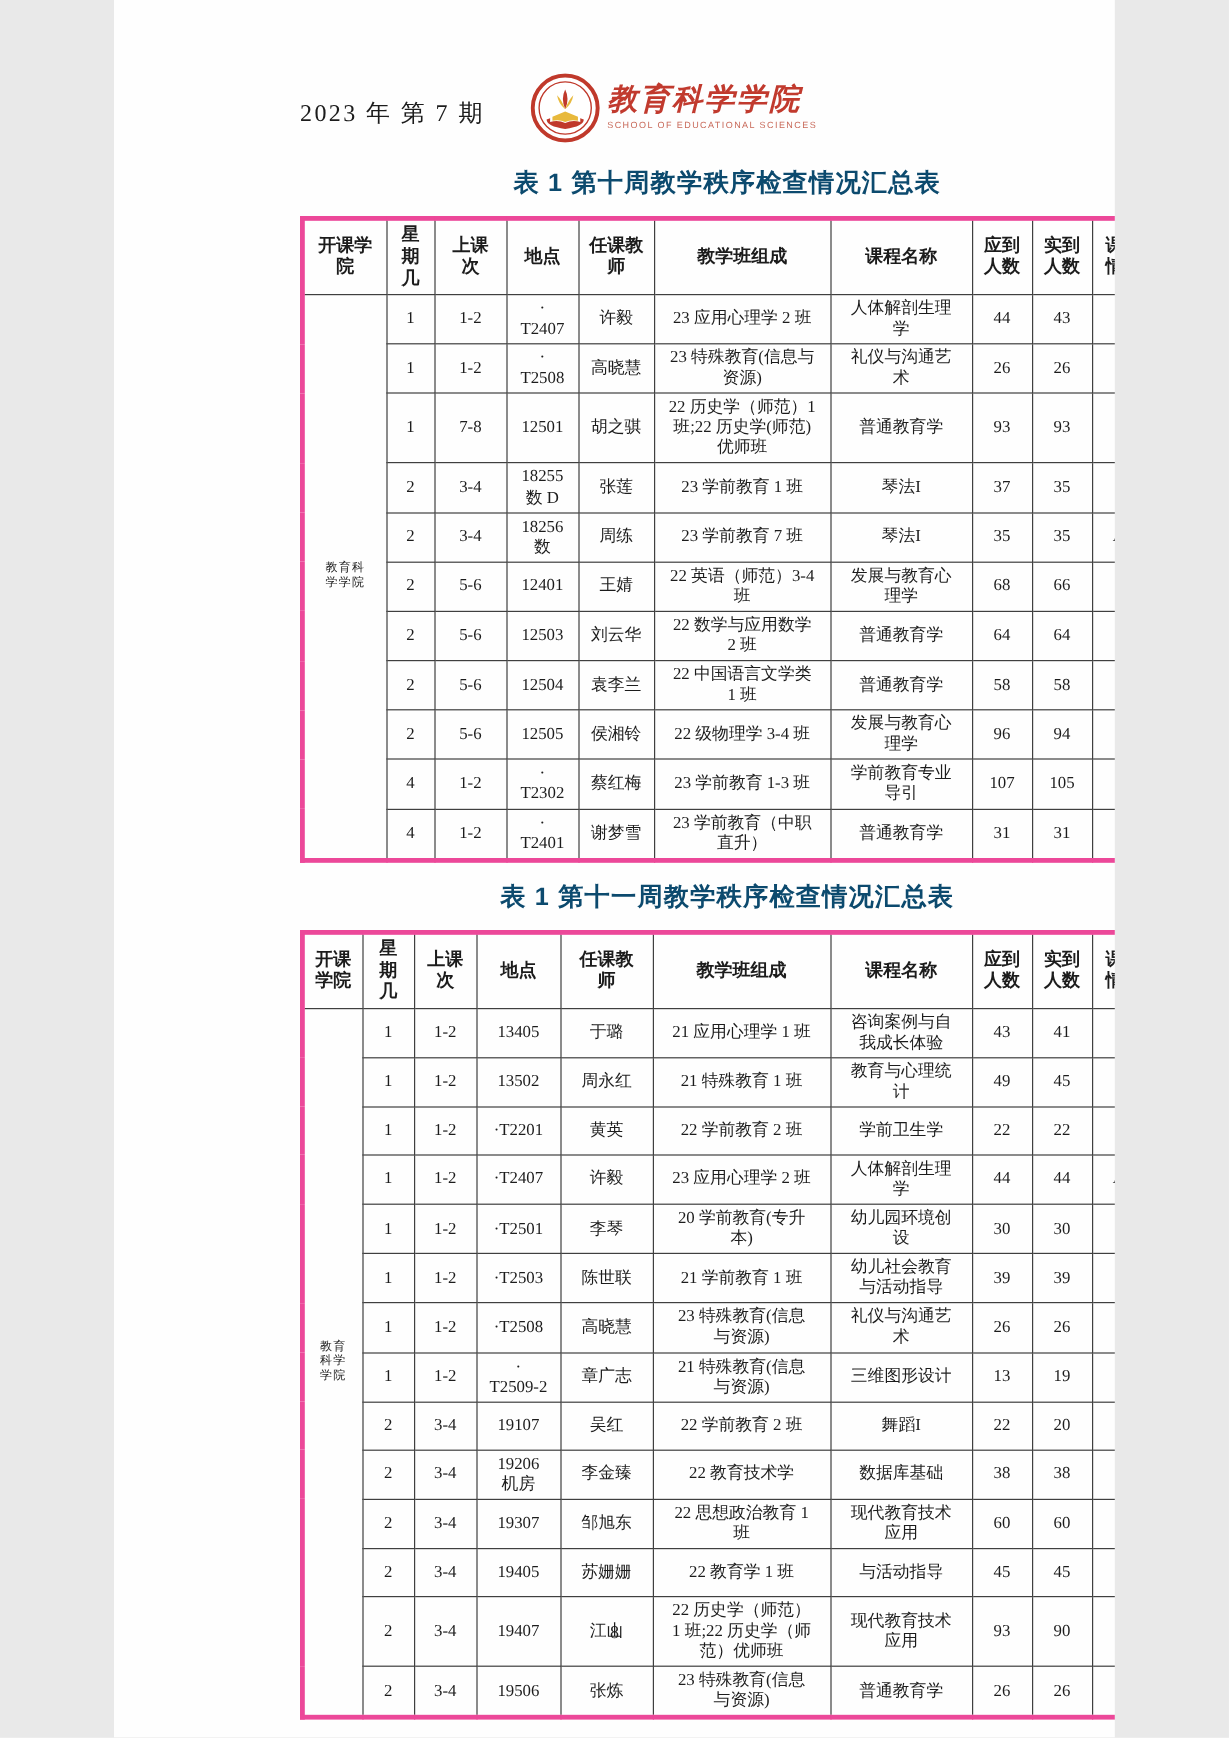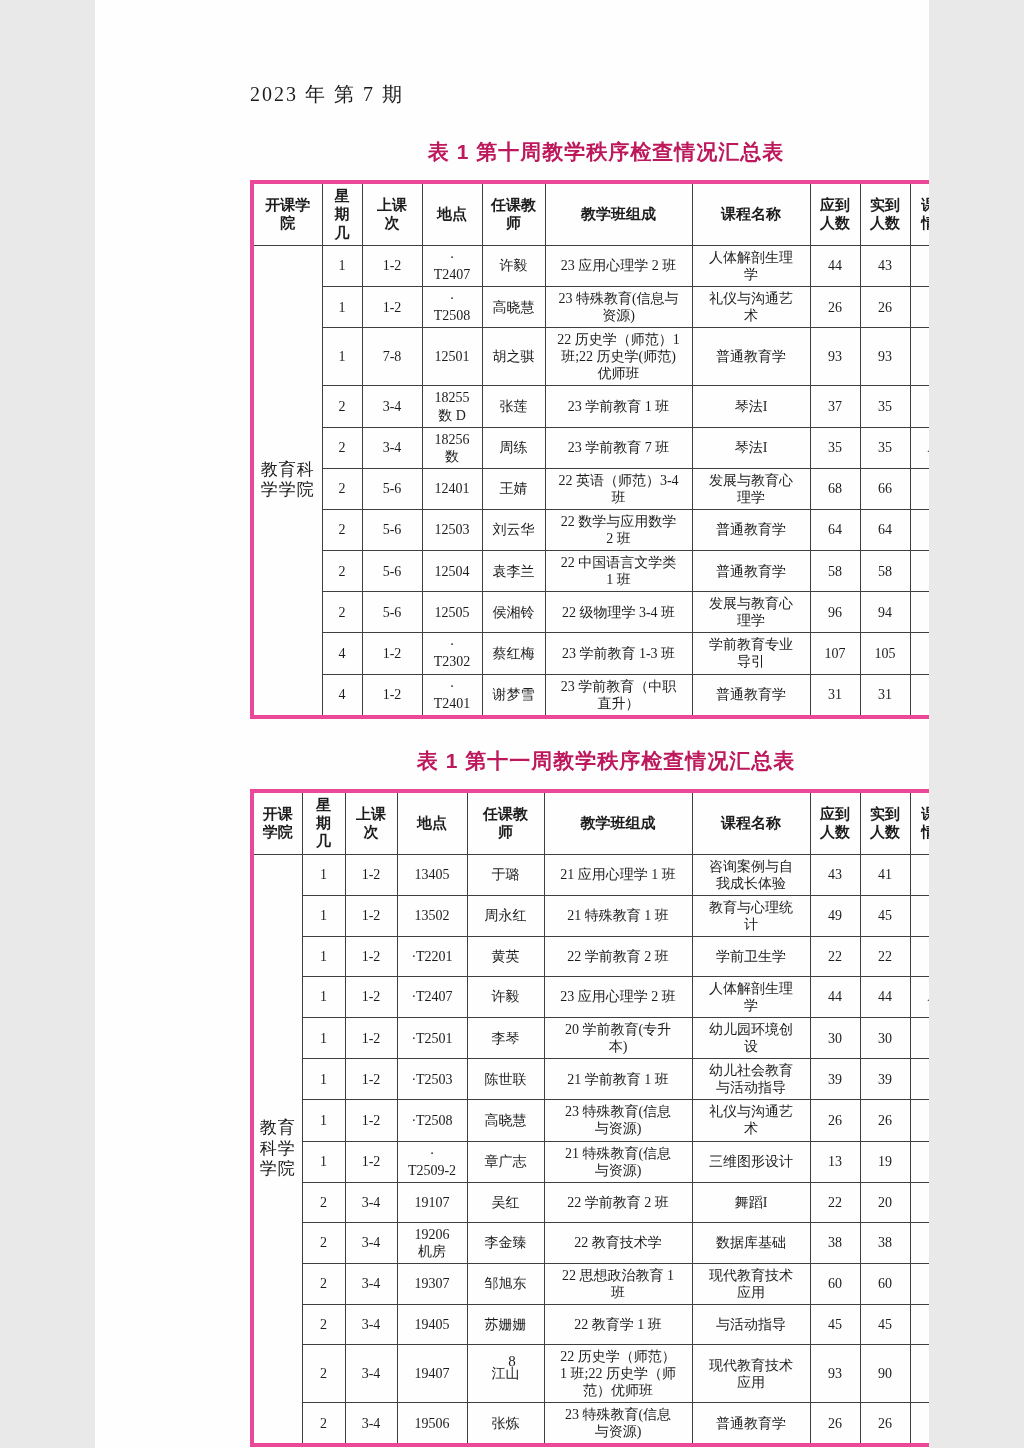--- a/index.html
+++ b/index.html
@@ -38,58 +38,74 @@
   .logo-en {
     font-family:"Liberation Sans",sans-serif;
     font-size:7.5px; color:#c86a5a; letter-spacing:1.2px; margin-top:4px;
     white-space:nowrap;
   }
   
   .content { position:absolute; top:138px; left:155px; width:712px; }
   .table-title {
     font-family:"Liberation Sans","DejaVu Sans",sans-serif;
     font-weight:bold; font-size:21px; letter-spacing:1px;
-    text-align:center; color:#be185d;
+    text-align:center; color:#0c4a6e;
     margin-bottom:14px;
   }
-  .table-title.second { margin-top:28px; }
+  .table-title.second { margin-top:14px; }
   table {
     border-collapse:collapse; table-layout:fixed;
     width:712px;
     border:4px solid #ec4899;
     margin-bottom:6px;
   }
   th, td {
     border:1px solid #3f3f3f;
     text-align:center; vertical-align:middle;
     padding:3px 2px;
     white-space:pre-line;
     line-height:1.22;
     overflow:hidden;
   }
   th {
     font-weight:bold; font-size:15px;
     font-family:"Liberation Serif",serif;
     height:58px;
   }
   td { font-size:14px; height:40px; }
-  td.college { font-size:17px; letter-spacing:1px; }
+  td.college { font-size:10px; letter-spacing:1px; }
   
   .page-number {
     position:absolute; bottom:78px; left:0; width:100%;
     text-align:center; font-size:15px;
   }
 </style>
 </head>
 <body>
 
 <div class="page">
 
   <div class="masthead">
     <div class="issue">2023 年 第 7 期</div>
+    <div class="logo">
+      <svg class="logo-emblem" viewBox="0 0 60 60">
+        <circle cx="30" cy="30" r="28" fill="#fff" stroke="#c0392b" stroke-width="3.4"></circle>
+        <circle cx="30" cy="30" r="22.5" fill="none" stroke="#c0392b" stroke-width="1.2"></circle>
+        <path d="M30 34 L14 40 Q14 46 30 48 Q46 46 46 40 Z" fill="#c0392b"></path>
+        <path d="M30 32 L17 37 L17 42 Q24 40 30 43 Q36 40 43 42 L43 37 Z" fill="#fff"></path>
+        <path d="M30 33 L19 37.5 L19 41 Q25 39.6 30 42 Q35 39.6 41 41 L41 37.5 Z" fill="#e8b93c"></path>
+        <path d="M30 14 Q26 22 30 31 Q34 22 30 14 Z" fill="#c0392b"></path>
+        <path d="M23 19 Q24 26 30 31 Q27 23 23 19 Z" fill="#e8b93c"></path>
+        <path d="M37 19 Q36 26 30 31 Q33 23 37 19 Z" fill="#e8b93c"></path>
+      </svg>
+      <div class="logo-text">
+        <span class="logo-cn">教育科学学院</span>
+        <span class="logo-en">SCHOOL OF EDUCATIONAL SCIENCES</span>
+      </div>
+    </div>
   </div>
 
   <div class="content">
     <div class="table-title">表 1  第十周教学秩序检查情况汇总表</div>
     <table>
         <colgroup>
           <col style="width: 70px;">
           <col style="width: 40px;">
           <col style="width: 60px;">
           <col style="width: 60px;">

